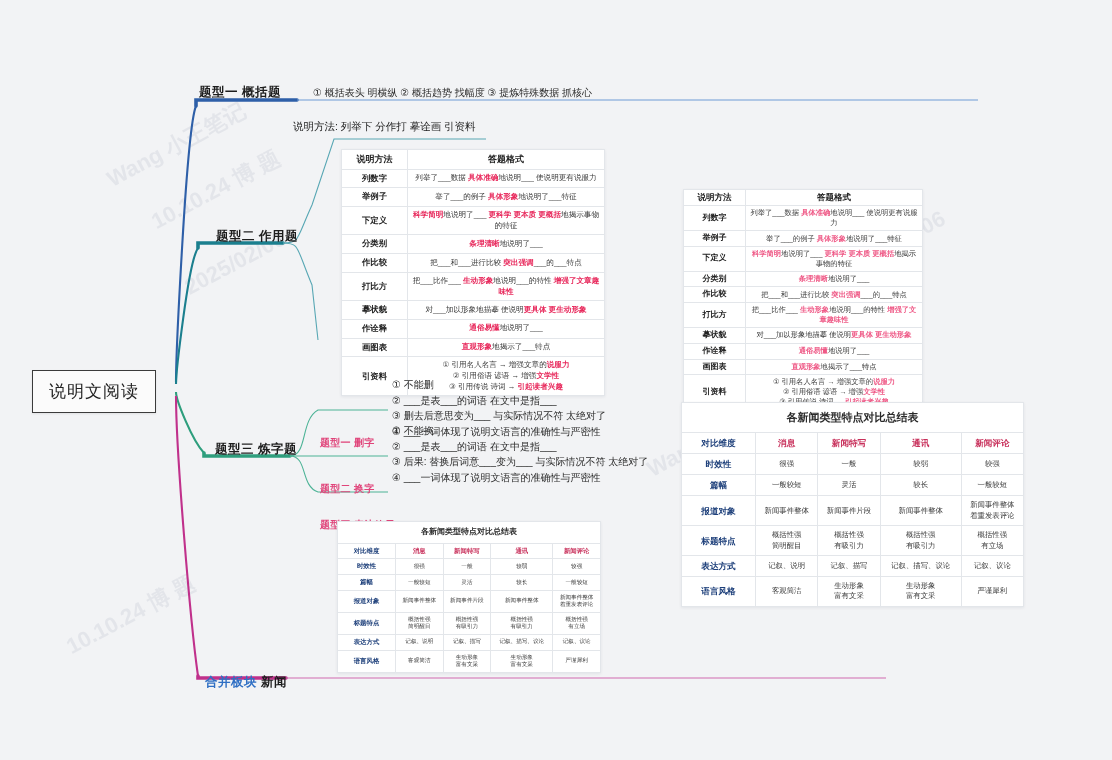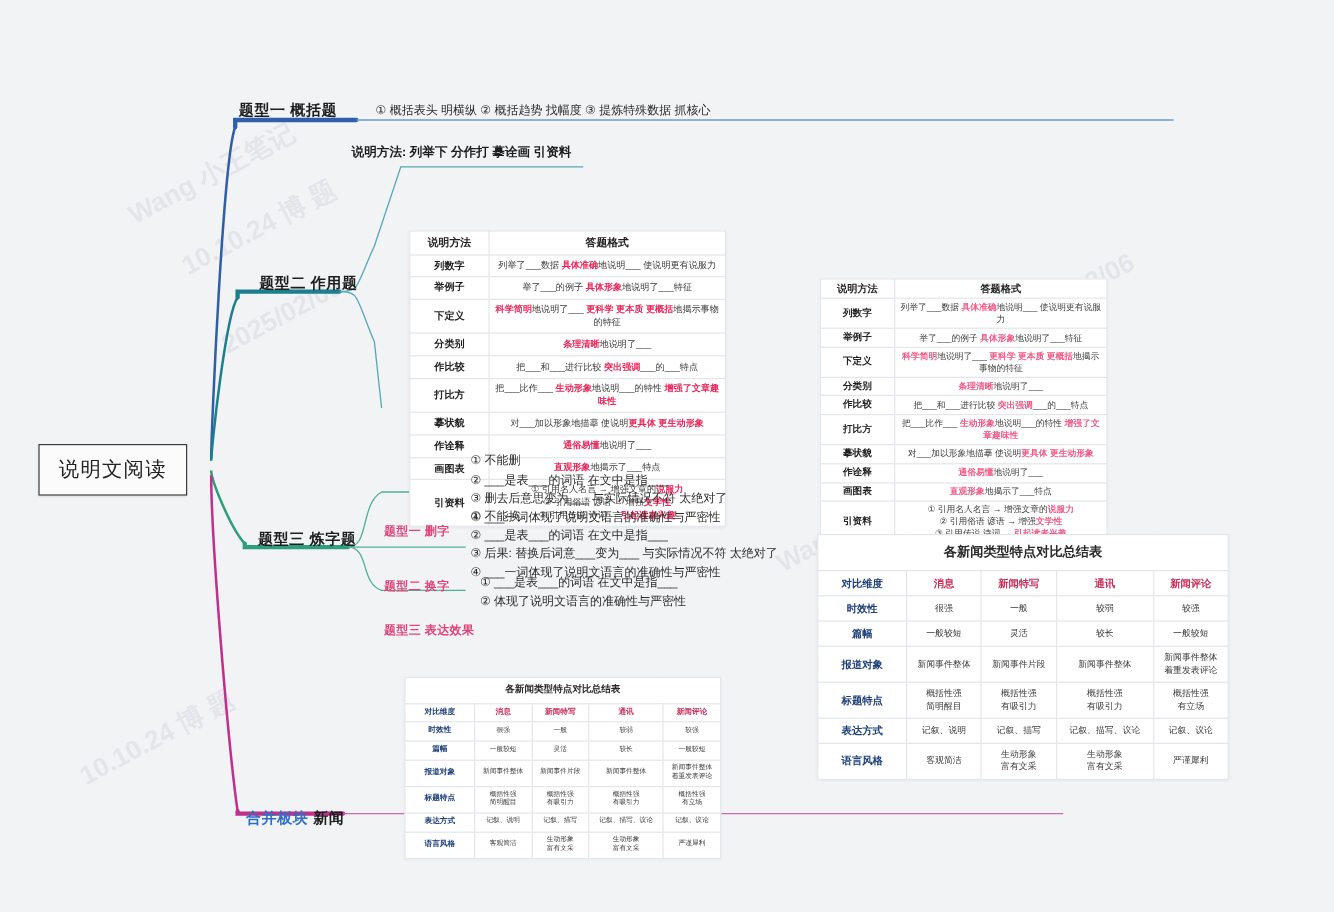--- a/index.html
+++ b/index.html
@@ -25,26 +25,26 @@
   .node { position:absolute; white-space:nowrap; }
   .root {
     border:1.6px solid #3b3b3b; background:#fbfbfb;
     padding:9px 16px; font-size:17px; color:#222; letter-spacing:1px;
     box-shadow:0 1px 2px rgba(0,0,0,.08);
   }
   .lv1 { font-size:12.5px; font-weight:700; color:#1d1d1d; letter-spacing:.5px; }
   .lv2 { font-size:10px; font-weight:700; color:#e0447a; letter-spacing:.3px;margin-top:32px; }
   .lv1 .accent-blue { color:#2f6fc4; }
   .txt { font-size:10px; color:#2b2b2b; line-height:1.55; }
-  .hdr { font-size:10.5px; font-weight:700; color:#1d1d1d; }
+  .hdr { font-size:10.5px; font-weight:400; color:#1d1d1d; }
 
   
   .tbl {
     position:absolute; background:#fff; border:1px solid #e3e6ea;
-    border-collapse:collapse; box-shadow:0 1px 3px rgba(20,30,60,.07);margin-top:43px;
+    border-collapse:collapse; box-shadow:0 1px 3px rgba(20,30,60,.07);
   }
   .tbl td, .tbl th {
     border:1px solid #e3e6ea; text-align:center; vertical-align:middle;
     font-weight:400; color:#3a3a3a;
   }
 
   
   #tbl-method { left:683px; top:189px; width:240px; }
   #tbl-method td { padding:2px 3px; font-size:7.3px; line-height:1.35; }
   #tbl-method .col-a { width:62px; font-weight:700; color:#222; font-size:8px; }
@@ -184,24 +184,20 @@
     <div>① 不能换</div>
     <div>② ___是表___的词语 在文中是指___</div>
     <div>③ 后果: 替换后词意___变为___ 与实际情况不符 太绝对了</div>
     <div>④ ___一词体现了说明文语言的准确性与严密性</div>
   </div>
 
   <div class="node lv2" style="left:320px;top:486px;">
     <span>题型三</span>
     <span>表达效果</span>
   </div>
-  <div class="node txt" style="left:400px;top:478px;">
-    <div>① ___是表___的词语 在文中是指___</div>
-    <div>② 体现了说明文语言的准确性与严密性</div>
-  </div>
 
   <div class="node lv1" style="left:205px;top:663px;margin-top:11px;">
     <span class="accent-blue">合并板块</span>
     <span>新闻</span>
   </div>
 
   <table class="tbl" id="tbl-news-sm">
     <tbody>
         <tr>
           <td class="cap" colspan="5">各新闻类型特点对比总结表</td>

